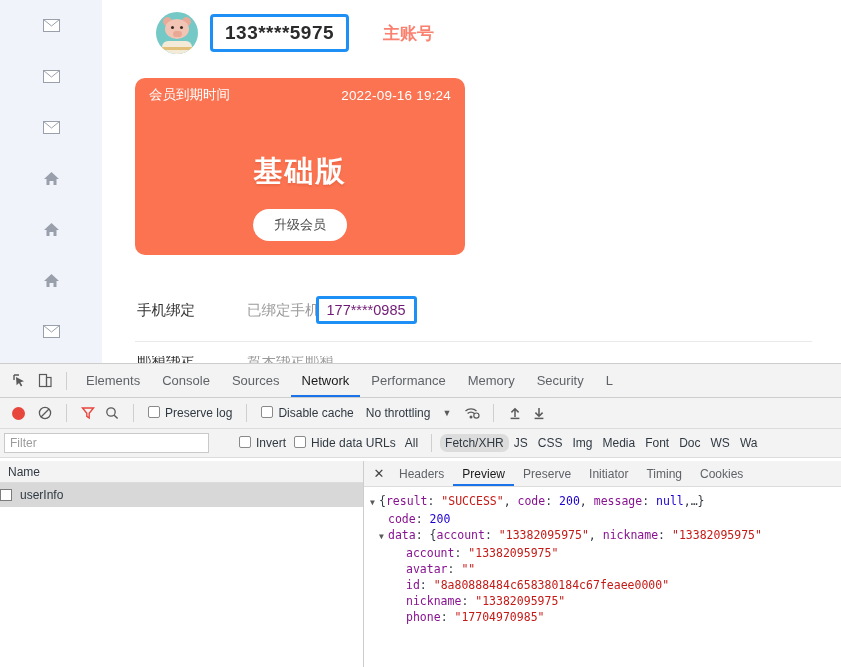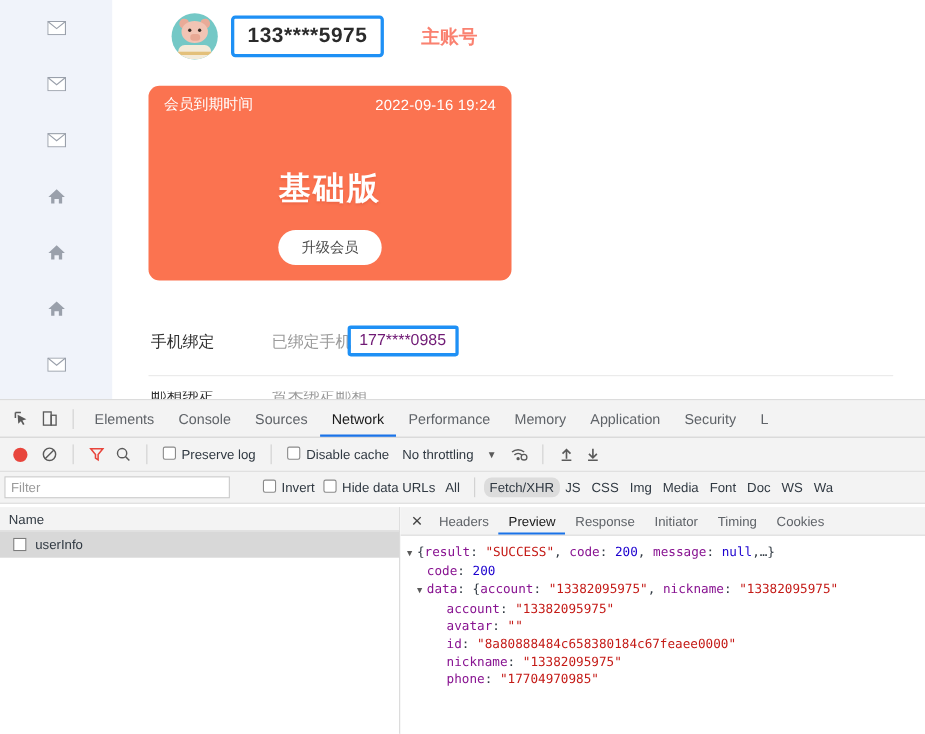--- a/index.html
+++ b/index.html
@@ -280,21 +280,21 @@
     overflow: hidden;
   }
   .req-head {
     height: 22px; display: flex; align-items: center;
     padding-left: 8px;
     background: #f3f3f3; border-bottom: 1px solid #dcdcdc;
     font-size: 12px; color: #303942;
   }
   .req-row {
     height: 24px; display: flex; align-items: center;
-    padding-left: 12px; gap: 8px;
+    padding-left: 0; gap: 8px;
     background: #d8d8d8;
     font-size: 12px; color: #303942; cursor: pointer;
   }
   .req-cbox {
     width: 12px; height: 12px; border: 1px solid #7c7c7c;
     background: #fff; flex: 0 0 auto;
   }
 
   .detail-pane {
     flex: 1; height: 100%; background: #fff;
@@ -453,21 +453,20 @@
           <rect x="8.5" y="4.5" width="4.5" height="9" fill="none" stroke="#5a5a5a" stroke-width="1.2"></rect>
         </svg>
       </div>
       <div class="dt-vsep"></div>
       <div class="dt-tab">Elements</div>
       <div class="dt-tab">Console</div>
       <div class="dt-tab">Sources</div>
       <div class="dt-tab active">Network</div>
       <div class="dt-tab">Performance</div>
       <div class="dt-tab">Memory</div>
-      <div class="dt-tab">Application</div>
       <div class="dt-tab">Security</div>
       <div class="dt-tab">L</div>
     </div>
 
     <div class="dt-toolbar">
       <div class="rec-dot"></div>
       <div class="ico-btn">
         <svg width="14" height="14" viewBox="0 0 14 14">
           <circle cx="7" cy="7" r="5.6" fill="none" stroke="#5a5a5a" stroke-width="1.3"></circle>
           <line x1="3" y1="11" x2="11" y2="3" stroke="#5a5a5a" stroke-width="1.3"></line>
@@ -552,21 +551,21 @@
           <span class="req-cbox"></span>
           <span>userInfo</span>
         </div>
       </div>
 
       <div class="detail-pane">
         <div class="detail-tabbar">
           <div class="dclose">✕</div>
           <div class="dtab">Headers</div>
           <div class="dtab active">Preview</div>
-          <div class="dtab">Response</div>
+          <div class="dtab">Preserve</div>
           <div class="dtab">Initiator</div>
           <div class="dtab">Timing</div>
           <div class="dtab">Cookies</div>
         </div>
 
         <div class="json-view">
           <div class="jline"><span class="tri">▼</span><span class="p">{</span><span class="k">result</span><span class="p">: </span><span class="s">"SUCCESS"</span><span class="p">, </span><span class="k">code</span><span class="p">: </span><span class="n">200</span><span class="p">, </span><span class="k">message</span><span class="p">: </span><span class="n">null</span><span class="p">,…}</span></div>
 
           <div class="jline ind2"><span class="k">code</span><span class="p">: </span><span class="n">200</span></div>
 

